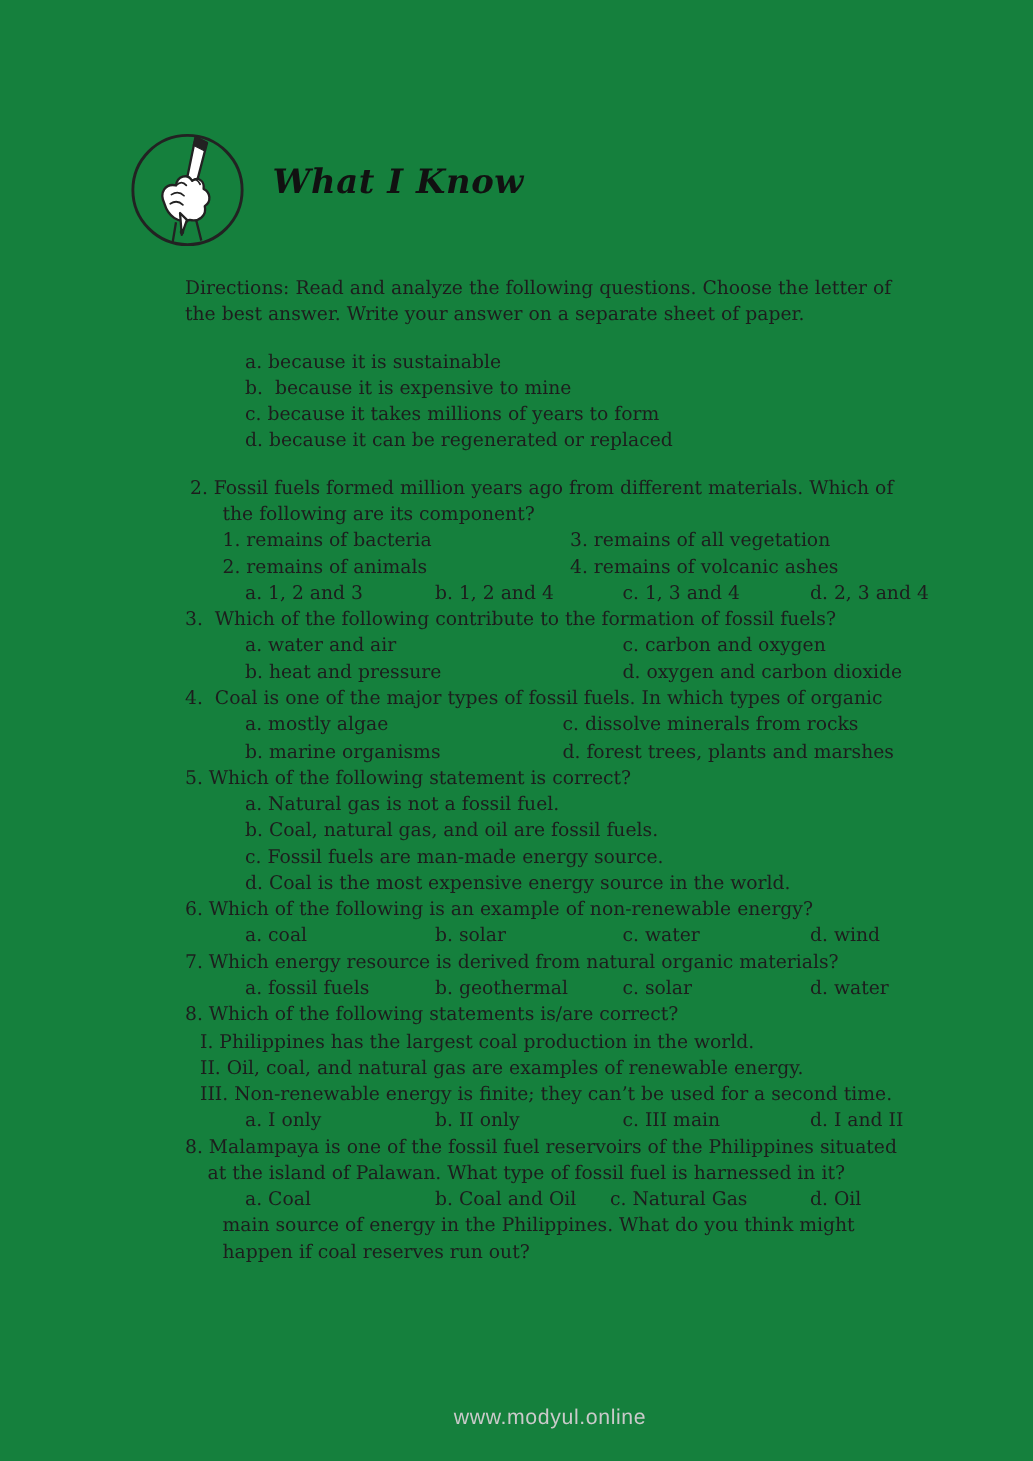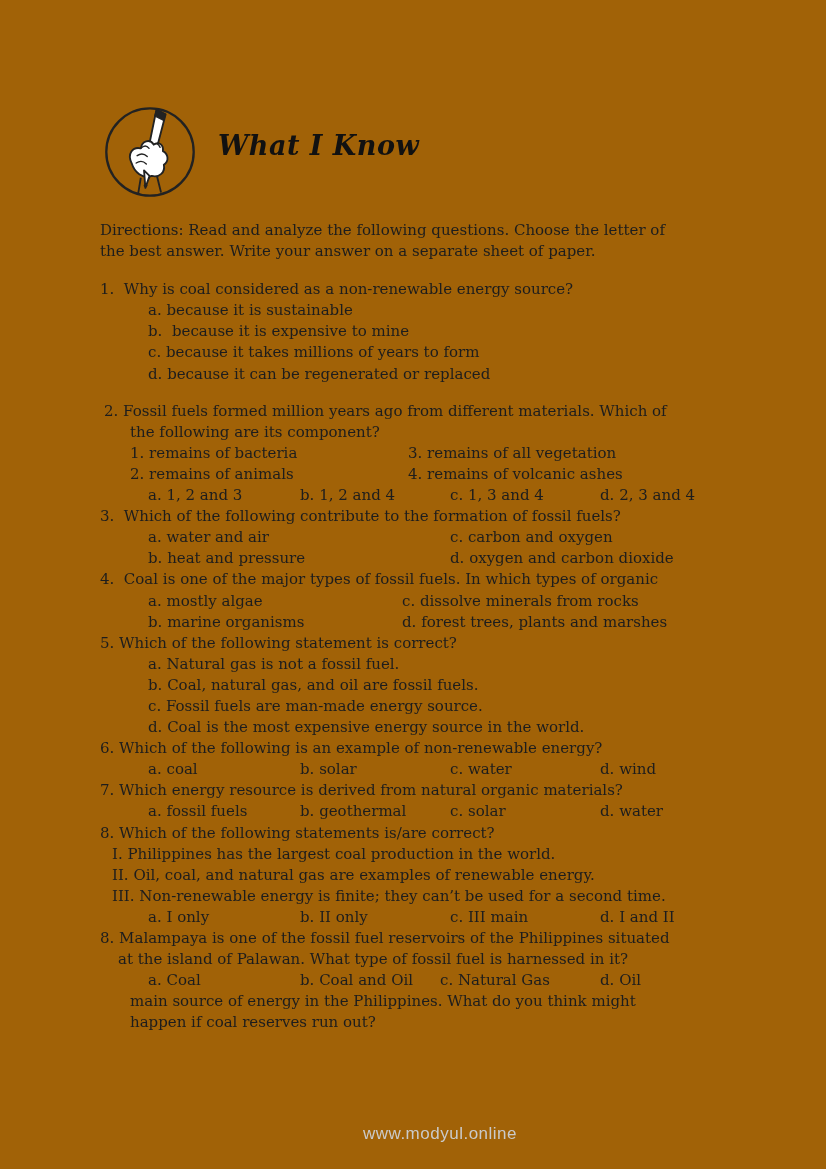--- a/index.html
+++ b/index.html
@@ -1,37 +1,37 @@
 <!DOCTYPE html>
 <html><head>
 <meta charset="utf-8">
 <style>
   html,body{margin:0;padding:0;background:#ffffff;}
   .page{
     position:relative;
     width:826px;height:1169px;
     margin:0 auto;
-    background:#a16207;
+    background:#15803d;
     font-family:"DejaVu Serif",serif;
     color:#1d1d1d;
     overflow:hidden;
   }
   .icon{
     position:absolute;left:104px;top:106px;width:92px;height:92px;
   }
   .title{
     position:absolute;left:218px;top:130px;margin:0;
     font-size:27px;font-weight:bold;font-style:italic;
     letter-spacing:.5px;color:#111;
   }
   .content{
     position:absolute;left:100px;top:220px;width:656px;
     font-size:15px;line-height:21.1px;
   }
-  .ln{position:relative;height:21.1px;}
+  .ln{position:relative;height:21.1px;margin-left:48px;}
   .t{position:absolute;top:0;white-space:pre;}
   .o0{left:0;}   .o4{left:4px;}   .o12{left:12px;} .o18{left:18px;text-align:right;}
   .o30{left:30px;} .o48{left:48px;} .o200{left:200px;}
   .o302{left:302px;} .o308{left:308px;} .o340{left:340px;}
   .o350{left:350px;} .o500{left:500px;}
   .gapA{height:17px;} .gapB{height:16px;}
   .footer{
     position:absolute;left:0;top:1124px;width:100%;
     text-align:center;
     font-family:"Liberation Sans",sans-serif;
@@ -61,23 +61,20 @@
 
     <div class="ln">
         <span class="t o0">Directions: Read and analyze the following questions. Choose the letter of</span>
       </div>
     <div class="ln">
         <span class="t o0">the best answer. Write your answer on a separate sheet of paper.</span>
       </div>
     <div class="gapA"></div>
 
     <div class="ln">
-        <span class="t o0">1.  Why is coal considered as a non-renewable energy source?</span>
-      </div>
-    <div class="ln">
         <span class="t o48">a. because it is sustainable</span>
       </div>
     <div class="ln">
         <span class="t o48">b.  because it is expensive to mine</span>
       </div>
     <div class="ln">
         <span class="t o48">c. because it takes millions of years to form</span>
       </div>
     <div class="ln">
         <span class="t o48">d. because it can be regenerated or replaced</span>

